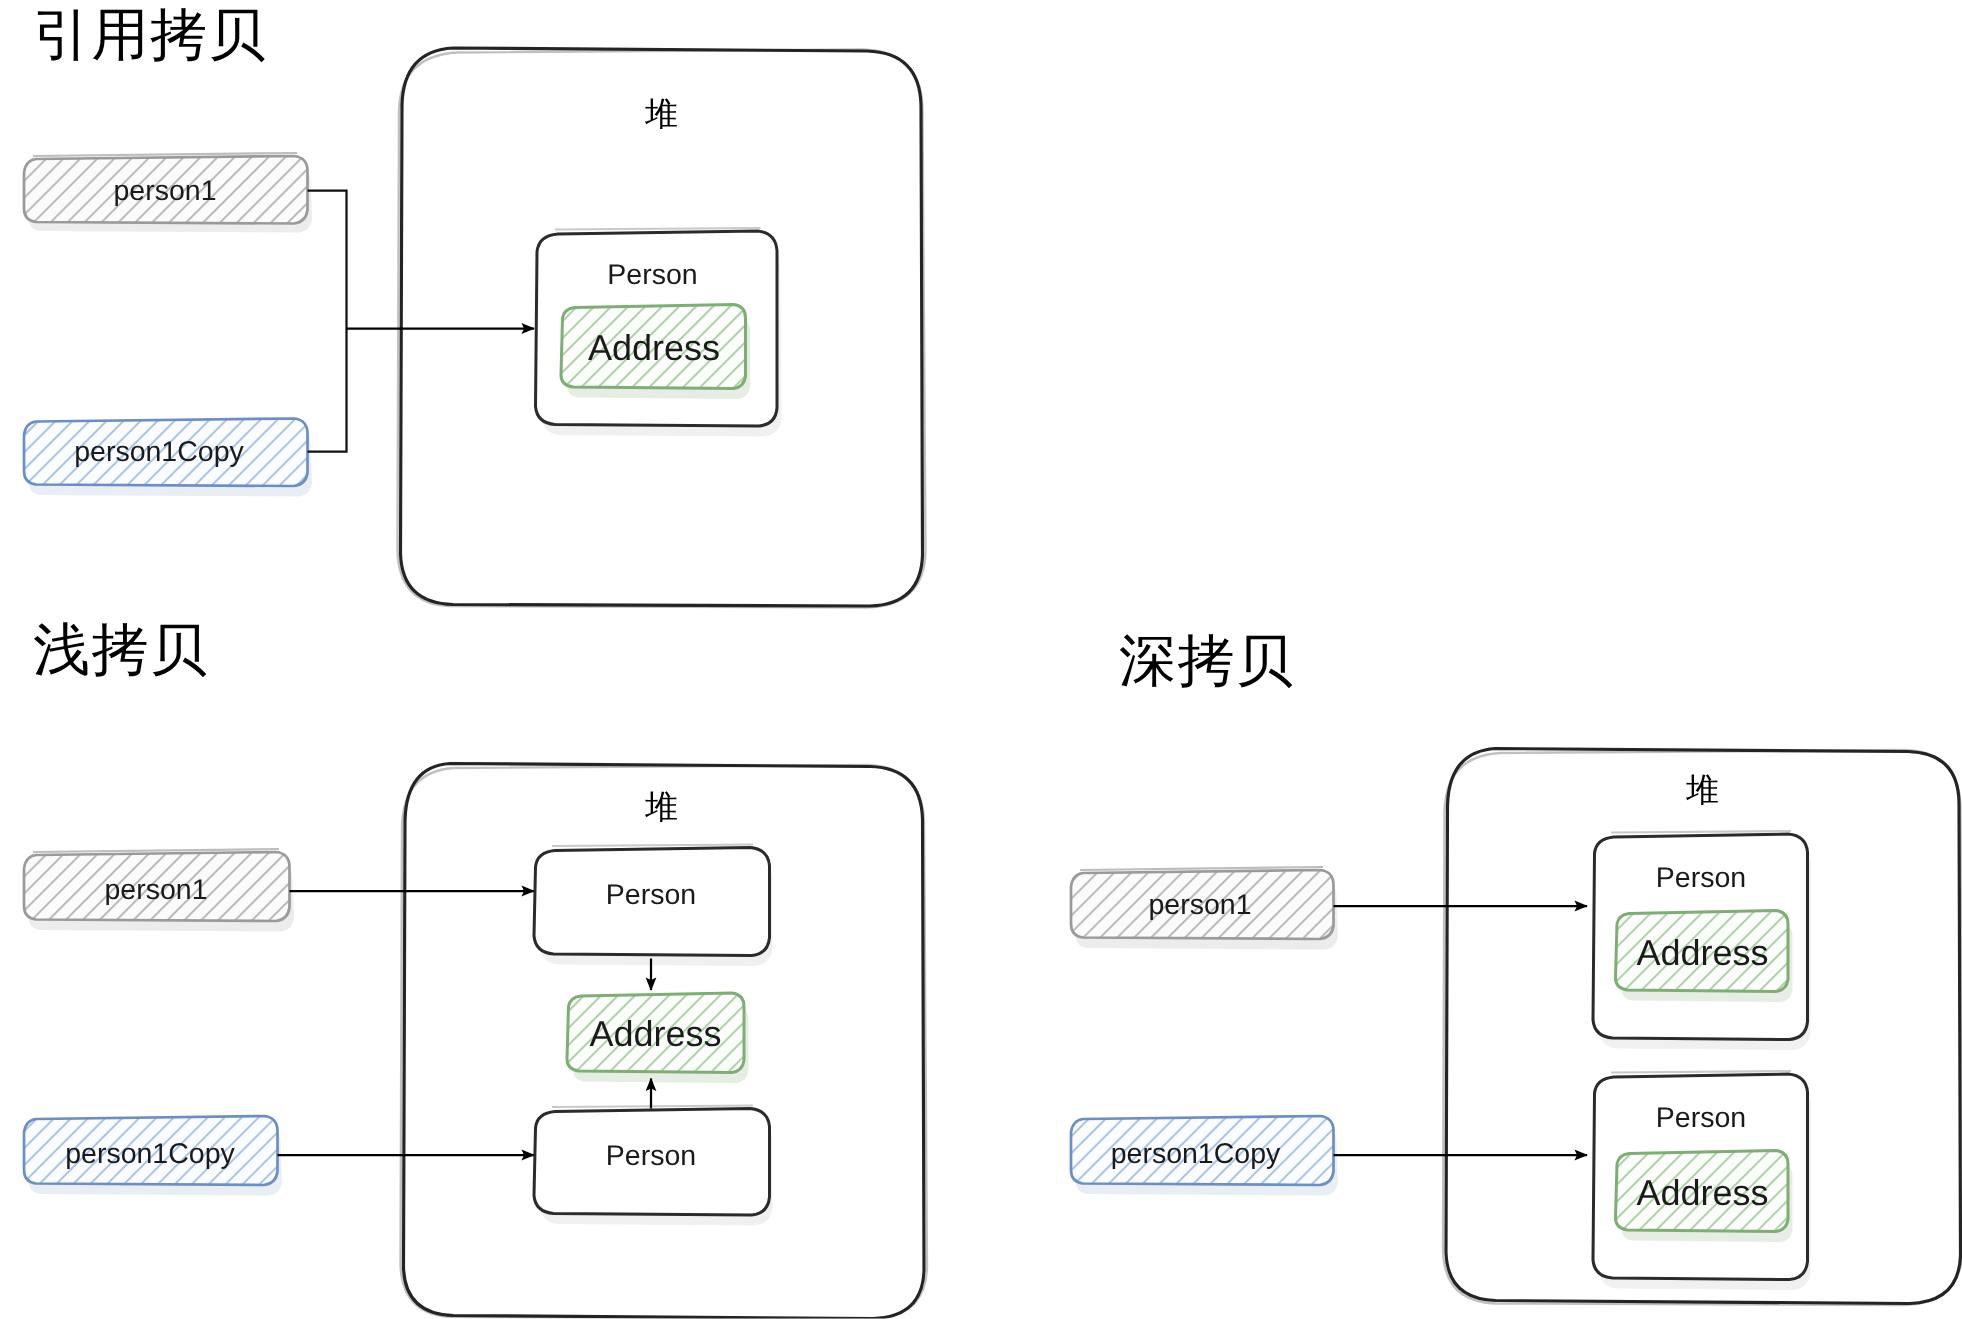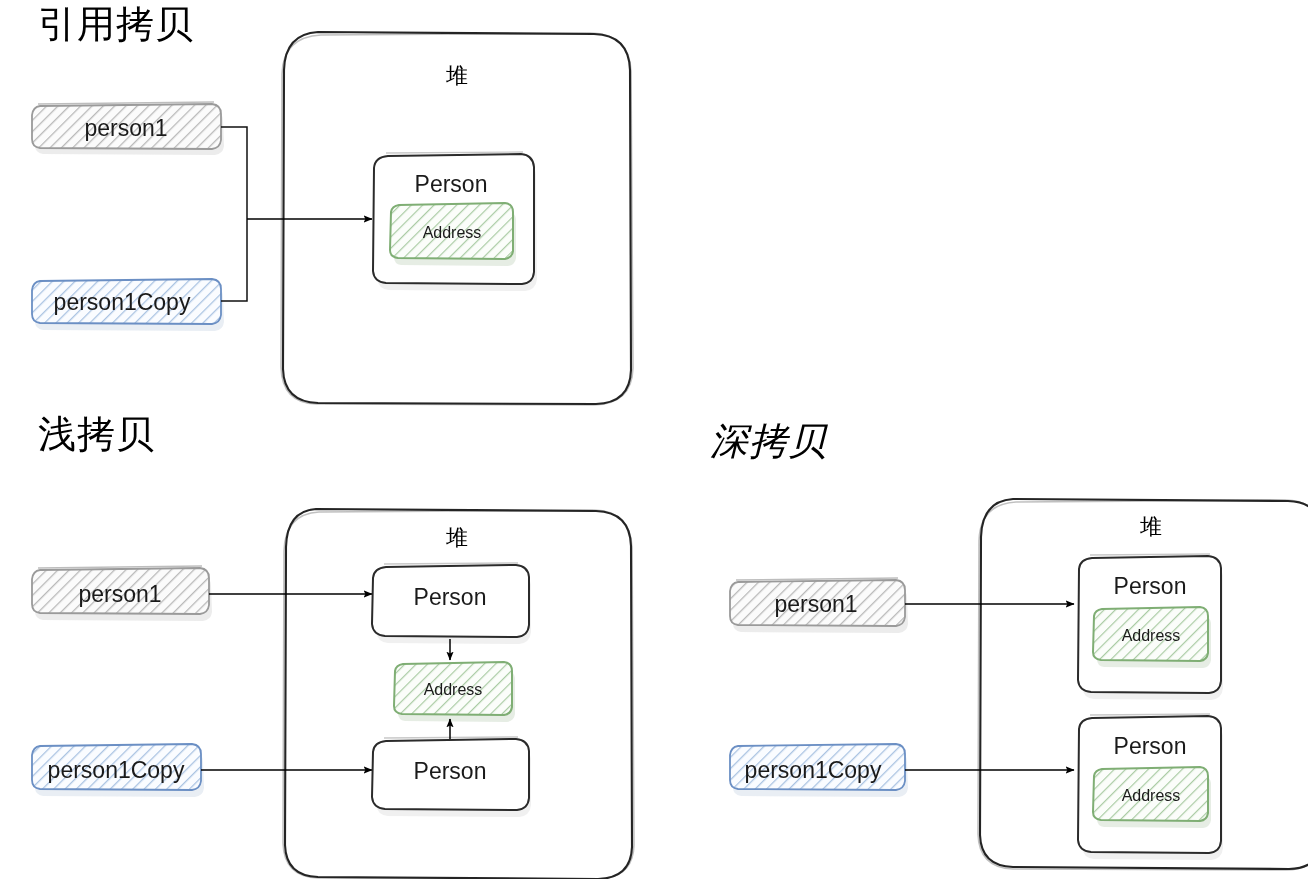--- a/index.html
+++ b/index.html
@@ -1,25 +1,25 @@
 <!DOCTYPE html>
 <html><head>
 <meta charset="utf-8">
 <style>
   html,body{margin:0;padding:0;background:#ffffff;}
   body{width:1308px;height:879px;position:relative;overflow:hidden;
        font-family:"Liberation Sans","DejaVu Sans",sans-serif;color:#111;}
-  #stage{position:absolute;left:0;top:0;width:1180px;height:879px;margin-left:16px;}
+  #stage{position:absolute;left:0;top:0;width:1180px;height:879px;}
   svg.layer{position:absolute;left:0;top:0;width:1308px;height:879px;overflow:visible;}
   .panel-title{position:absolute;font-size:38px;font-weight:400;color:#000;
                letter-spacing:1px;line-height:1;white-space:nowrap;}
   .lbl{position:absolute;white-space:nowrap;color:#1a1a1a;
-       font-size:23px;line-height:1;transform:translate(-50%,-50%);}
+       font-size:19px;line-height:1;transform:translate(-50%,-50%);}
   .lbl.heap{font-size:22px;color:#000;}
-  .lbl.big{font-size:16px;}
+  .lbl.big{font-size:24px;}
 </style>
 </head>
 <body>
 
 <div id="stage">
 
   <svg class="layer" viewBox="0 0 1308 879">
     <defs>
       <pattern id="hatch-gray" width="8" height="8" patternTransform="rotate(45)" patternUnits="userSpaceOnUse">
         <rect width="8" height="8" fill="#fbfbfb"></rect>
@@ -165,21 +165,21 @@
       </g>
       <g>
         <path d="M1086,773 L1184,771 Q1191,772 1192,779 L1192,816 Q1191,823 1184,824 L1085,823 Q1078,822 1078,815 L1079,780 Q1080,774 1086,773 Z" fill="#cddcc9" opacity=".5" transform="translate(3,4)"></path>
         <path d="M1086,769 L1184,767 Q1192,768 1192,776 L1192,813 Q1191,820 1184,821 L1085,820 Q1077,819 1077,812 L1078,776 Q1079,770 1086,769 Z" fill="url(#hatch-green)" stroke="#7fae74" stroke-width="2"></path>
       </g>
     </g>
   </svg>
 
   <div class="panel-title" style="left:22px;top:5px;">引用拷贝</div>
   <div class="panel-title" style="left:22px;top:415px;">浅拷贝</div>
-  <div class="panel-title" style="left:694px;top:422px;font-style:italic;">深拷贝</div>
+  <div class="panel-title" style="left:746px;top:422px;">深拷贝</div>
 
   <div class="lbl heap" style="left:441px;top:76px;">堆</div>
   <div class="lbl" style="left:110px;top:128px;">person1</div>
   <div class="lbl" style="left:106px;top:302px;">person1Copy</div>
   <div class="lbl" style="left:435px;top:184px;">Person</div>
   <div class="lbl big" style="left:436px;top:233px;">Address</div>
 
   <div class="lbl heap" style="left:441px;top:538px;">堆</div>
   <div class="lbl" style="left:104px;top:594px;">person1</div>
   <div class="lbl" style="left:100px;top:770px;">person1Copy</div>

